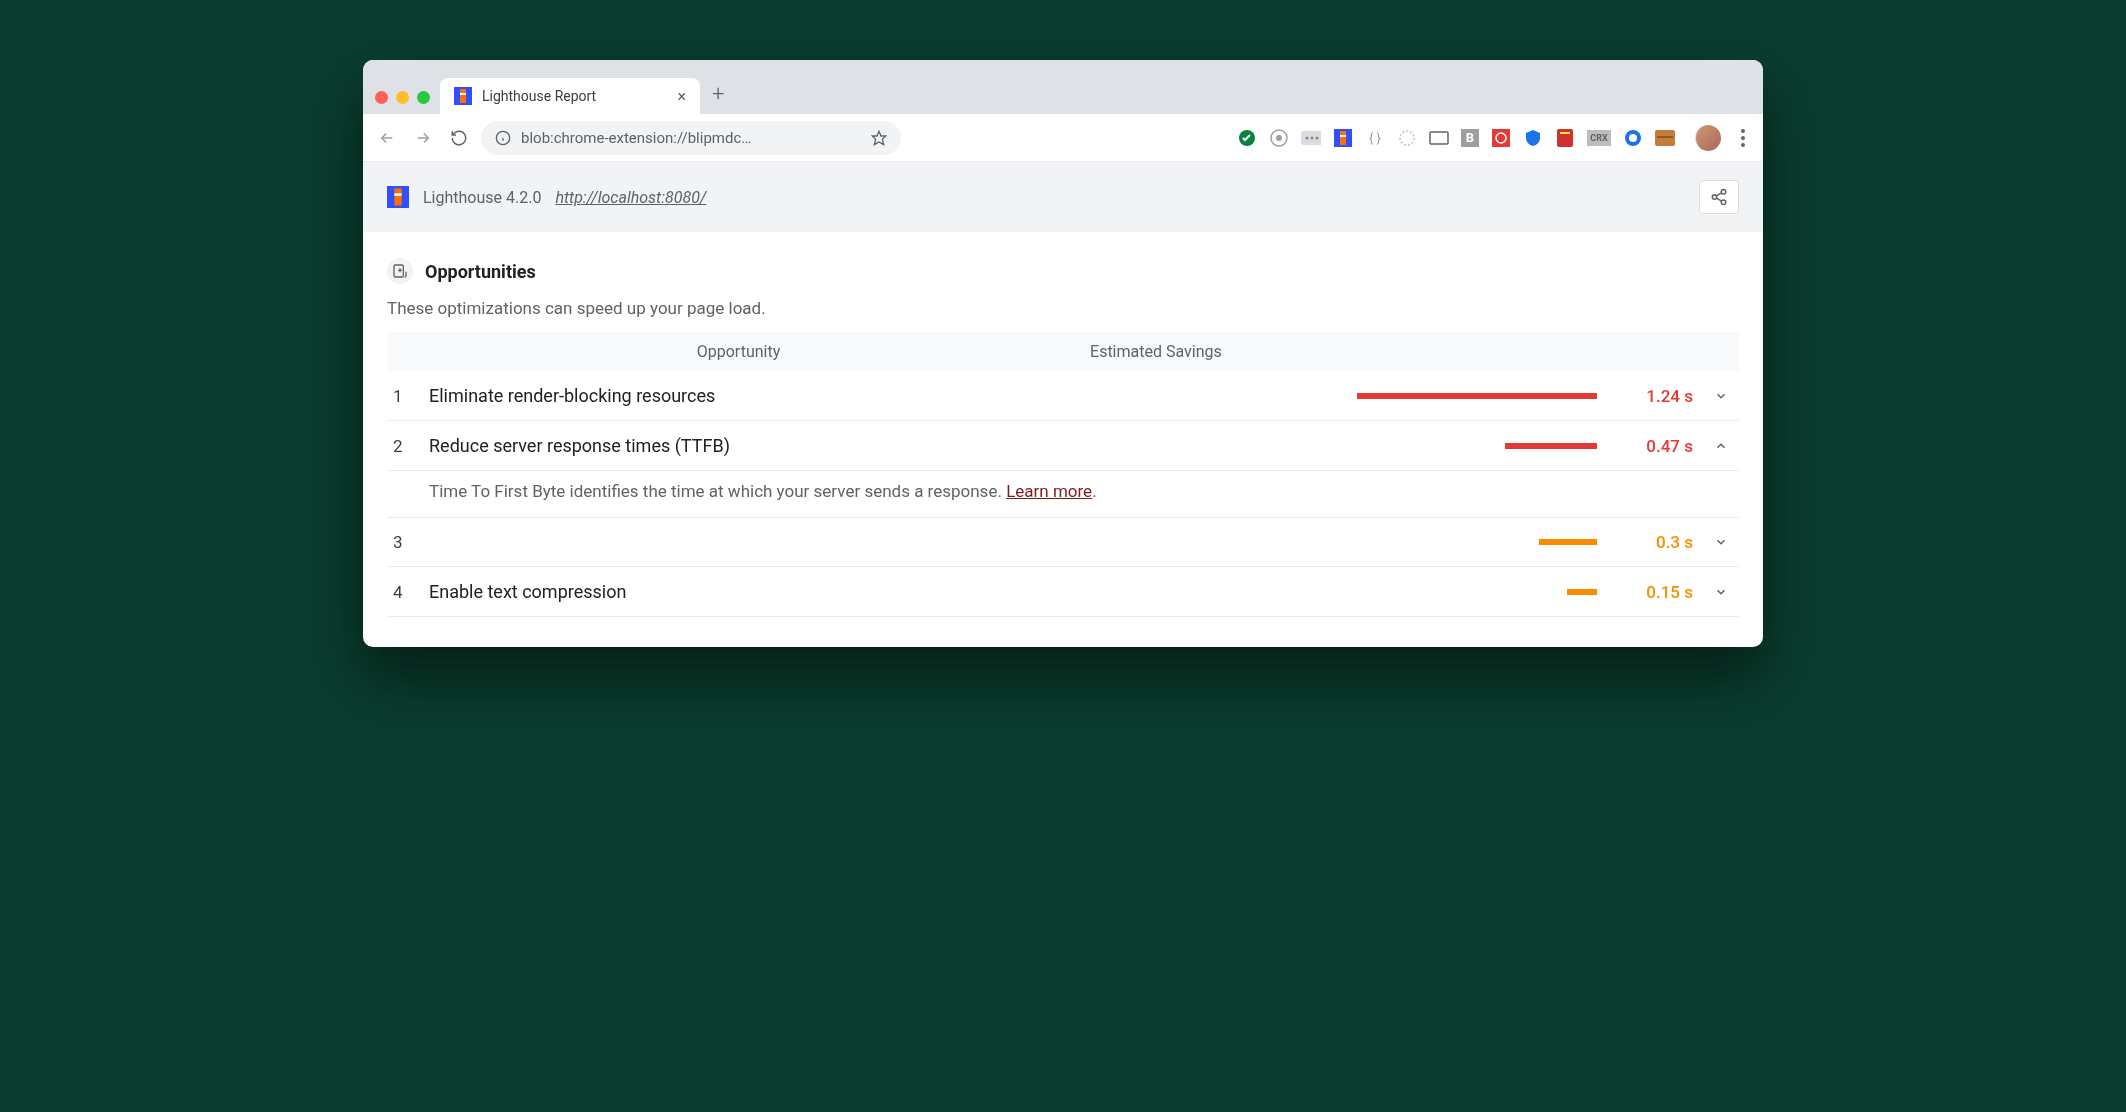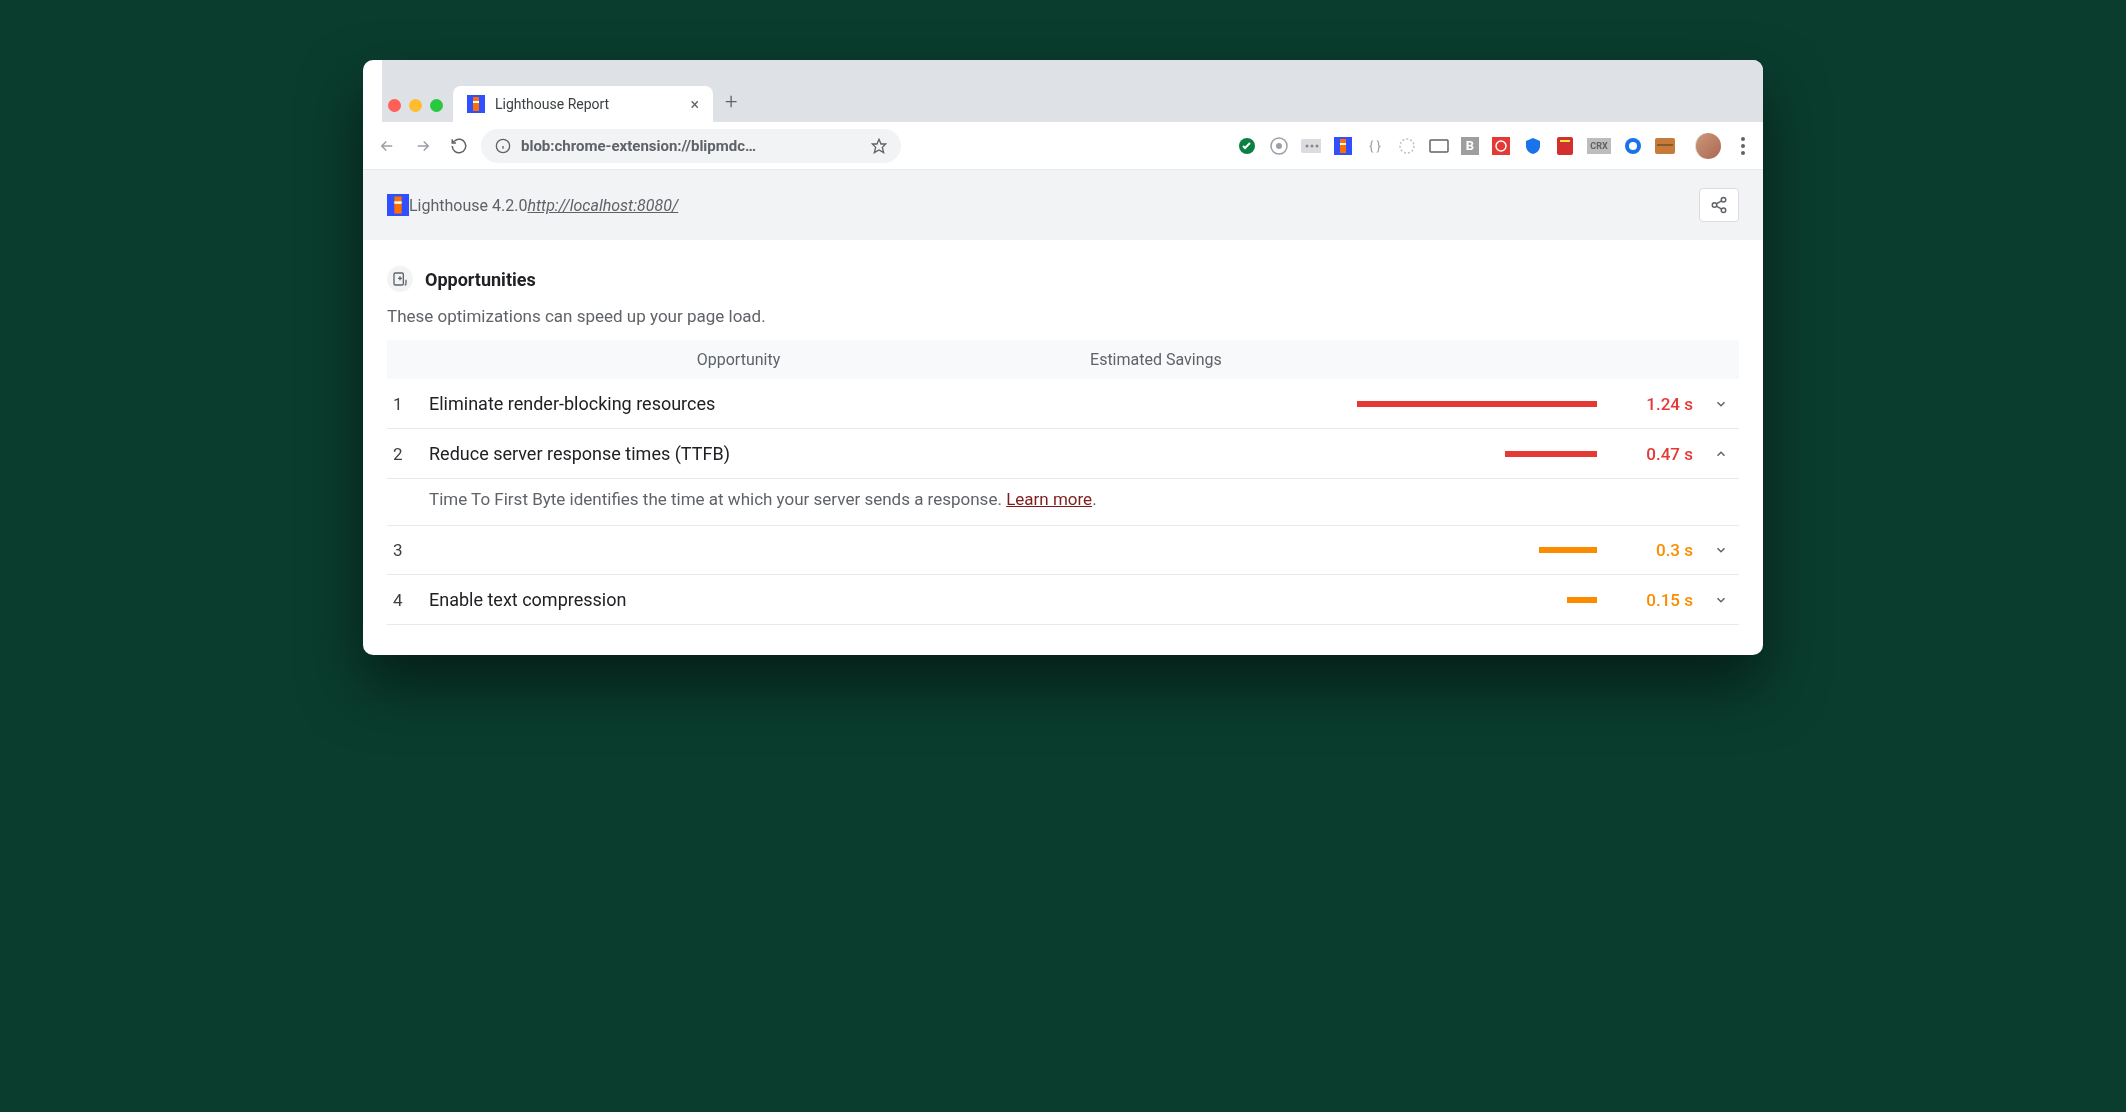--- a/index.html
+++ b/index.html
@@ -1,36 +1,36 @@
 <!DOCTYPE html>
 <html><head>
 <meta charset="utf-8">
 <style>
 * { margin: 0; padding: 0; box-sizing: border-box; font-family: -apple-system, BlinkMacSystemFont, "Segoe UI", Roboto, Helvetica, Arial, sans-serif; }
 body { background: #0a3d2e; width: 2126px; height: 1112px; transform-origin: top left; display:flex; align-items:flex-start; justify-content:center; padding-top:60px;}
 .window { width: 1400px; background:#fff; border-radius:10px; box-shadow:0 30px 60px rgba(0,0,0,.5); overflow:hidden; }
-.tabstrip { height:62px; background:#dee1e6; display:flex; align-items:flex-end; padding-left:2px; position:relative;margin-left:19px;}
+.tabstrip { height:54px; background:#dee1e6; display:flex; align-items:flex-end; padding-left:8px; position:relative;}
 .traffic { display:flex; gap:8px; align-items:center; padding:0 10px 10px 4px;}
 .dot{width:13px;height:13px;border-radius:50%;}
 .dot.red{background:#ff5f57;} .dot.yellow{background:#ffbd2e;} .dot.green{background:#28c940;}
 .tab{ background:#fff; height:36px; border-radius:8px 8px 0 0; display:flex; align-items:center; padding:0 14px; gap:10px; min-width:260px; font-size:14px; color:#3c4043;}
 .tab .favicon{width:18px;height:18px;}
 .tab .close{margin-left:auto; font-size:16px; color:#5f6368;}
 .newtab{padding:0 12px 8px; color:#5f6368; font-size:22px; font-weight:300;}
 .toolbar{ height:48px; background:#fff; display:flex; align-items:center; padding:0 10px; gap:8px; border-bottom:1px solid #e8eaed;}
 .nav-btn{width:28px;height:28px;display:flex;align-items:center;justify-content:center;color:#9aa0a6;border-radius:50%;}
 .nav-btn.active{color:#5f6368;}
-.omnibox{ flex:0 0 420px; height:34px; background:#f1f3f4; border-radius:17px; display:flex; align-items:center; padding:0 14px; gap:10px; color:#5f6368; font-size:15px;font-weight:bold;}
+.omnibox{ flex:0 0 420px; height:34px; background:#f1f3f4; border-radius:17px; display:flex; align-items:center; padding:0 14px; gap:10px; color:#5f6368; font-size:15px;}
 .omnibox .info-icon{color:#5f6368;}
 .omnibox .star{margin-left:auto;color:#5f6368;}
 .ext-icons{display:flex; gap:12px; margin-left:auto; align-items:center;}
 .ext{width:20px;height:20px;display:flex;align-items:center;justify-content:center;font-size:12px;}
 .avatar{width:26px;height:26px;border-radius:50%;background:linear-gradient(135deg,#c97,#a65);border-left:1px solid #dadce0;margin-left:8px;padding-left:0;}
 .more-dots{color:#5f6368;padding:0 8px;}
-.lh-header{background:#f1f3f4;padding:18px 24px;display:flex;align-items:center;}
+.lh-header{background:#f1f3f4;padding:18px 24px;display:flex;align-items:center;gap:14px;}
 .lh-logo{width:22px;height:22px;}
 .lh-version{color:#5f6368;font-size:16px;}
 .lh-url{color:#5f6368;font-size:16px;text-decoration:underline;font-style:italic;}
 .share-btn{margin-left:auto;width:40px;height:34px;background:#fff;border:1px solid #dadce0;border-radius:4px;display:flex;align-items:center;justify-content:center;}
 .content{padding:20px 24px 30px;}
 .sect-head{display:flex;align-items:center;gap:12px;margin:6px 0 14px;}
 .sect-icon{width:26px;height:26px;background:#f1f3f4;border-radius:50%;display:flex;align-items:center;justify-content:center;color:#5f6368;font-size:14px;}
 .sect-title{font-weight:700;font-size:18px;color:#202124;}
 .sect-desc{color:#5f6368;font-size:17px;margin-bottom:14px;}
 .opp-table-head{display:flex;background:#f8f9fa;padding:10px 0;color:#5f6368;font-size:16px;}

